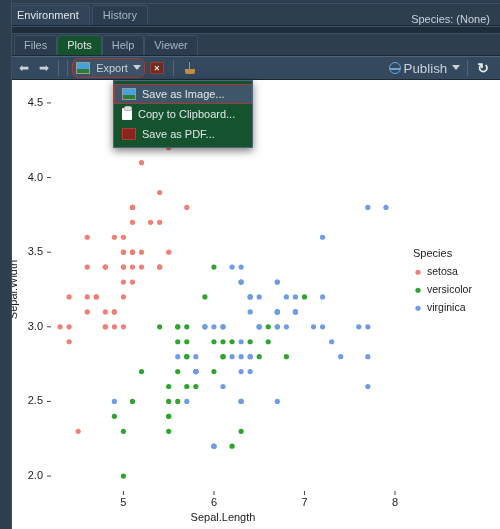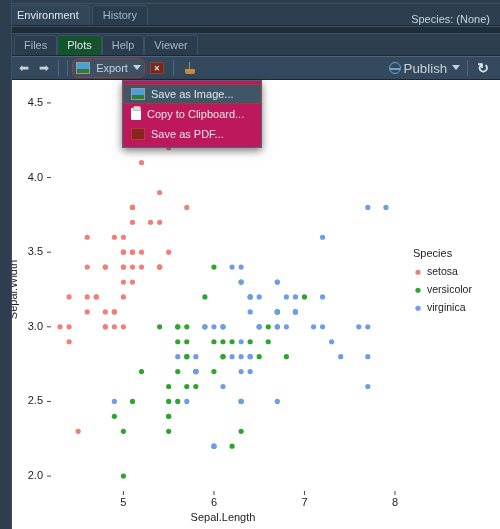--- a/index.html
+++ b/index.html
@@ -38,21 +38,21 @@
   
   .broom{width:14px;height:12px;position:relative;}
   .broom::before{content:"";position:absolute;width:1.5px;height:7px;background:#c08d44;left:6px;top:0;}
   .broom::after{content:"";position:absolute;width:10px;height:5px;background:#c08d44;left:2px;bottom:0;border-radius:0 0 2px 2px;}
 
   .pub-ic{width:12px;height:12px;border:1.5px solid #6aa3d8;border-radius:50%;position:relative;display:inline-block;}
   .pub-ic::before{content:"";position:absolute;left:0;right:0;top:50%;height:1.5px;background:#6aa3d8;} 
   .refresh-ic{color:#e1e6ea;font-size:14px;font-weight:bold;}
 
   
-  .menu{position:absolute;left:122px;top:23px;background:#be185d;border:1px solid #4e667c;box-shadow:0 3px 8px rgba(0,0,0,0.5);padding:3px 0;min-width:140px;z-index:10;}
+  .menu{position:absolute;left:113px;top:23px;background:#14532d;border:1px solid #4e667c;box-shadow:0 3px 8px rgba(0,0,0,0.5);padding:3px 0;min-width:140px;z-index:10;}
   .menu-item{display:flex;align-items:center;gap:6px;padding:4px 12px 4px 8px;color:#e1e6ea;cursor:pointer;}
   .menu-item.hl{background:#3f5568;border:1px solid #a23a35;padding:3px 11px 3px 7px;}
   .mic{width:14px;height:12px;display:inline-flex;align-items:center;justify-content:center;}
   .mic.img{background:linear-gradient(180deg,#4aa0dc 0 55%,#2e7d32 55% 100%);border:1px solid #999;}
   .mic.pdf{background:#8a241e;border:1px solid #b53a30;}
   .mic.clip{width:10px;height:12px;background:#fff;border-radius:1px;position:relative;}
   .mic.clip::before{content:"";position:absolute;top:-2px;left:2px;width:6px;height:3px;border:1px solid #bbb;border-radius:2px 2px 0 0;background:#ddd;}
 
   
   .plot-wrap{position:relative;width:500px;height:449px;background:#fff;}

